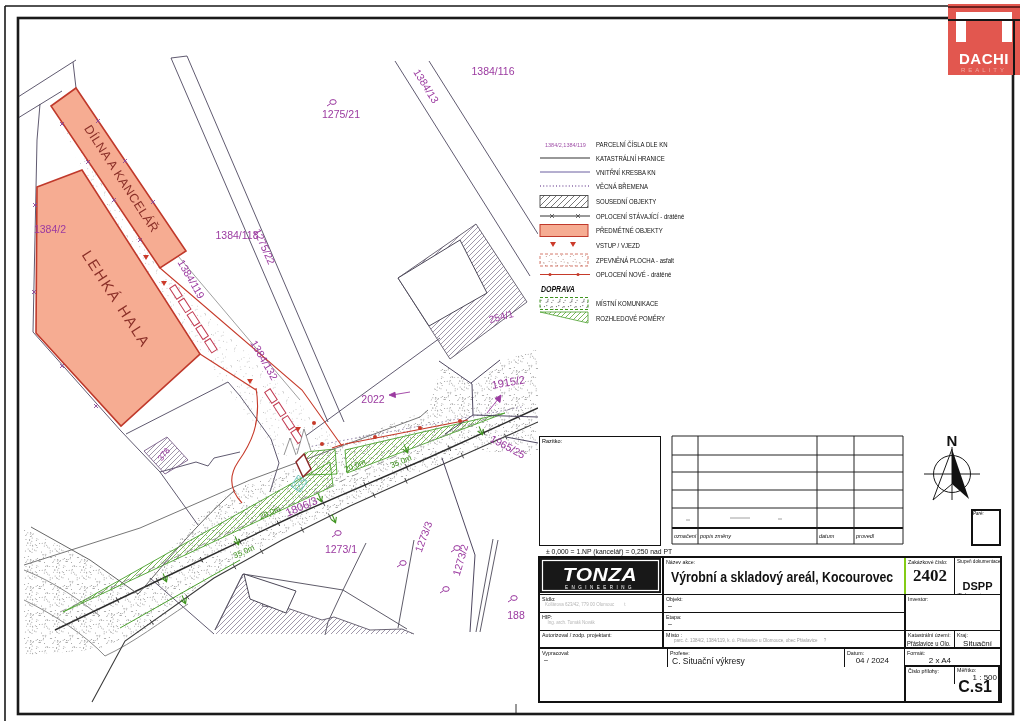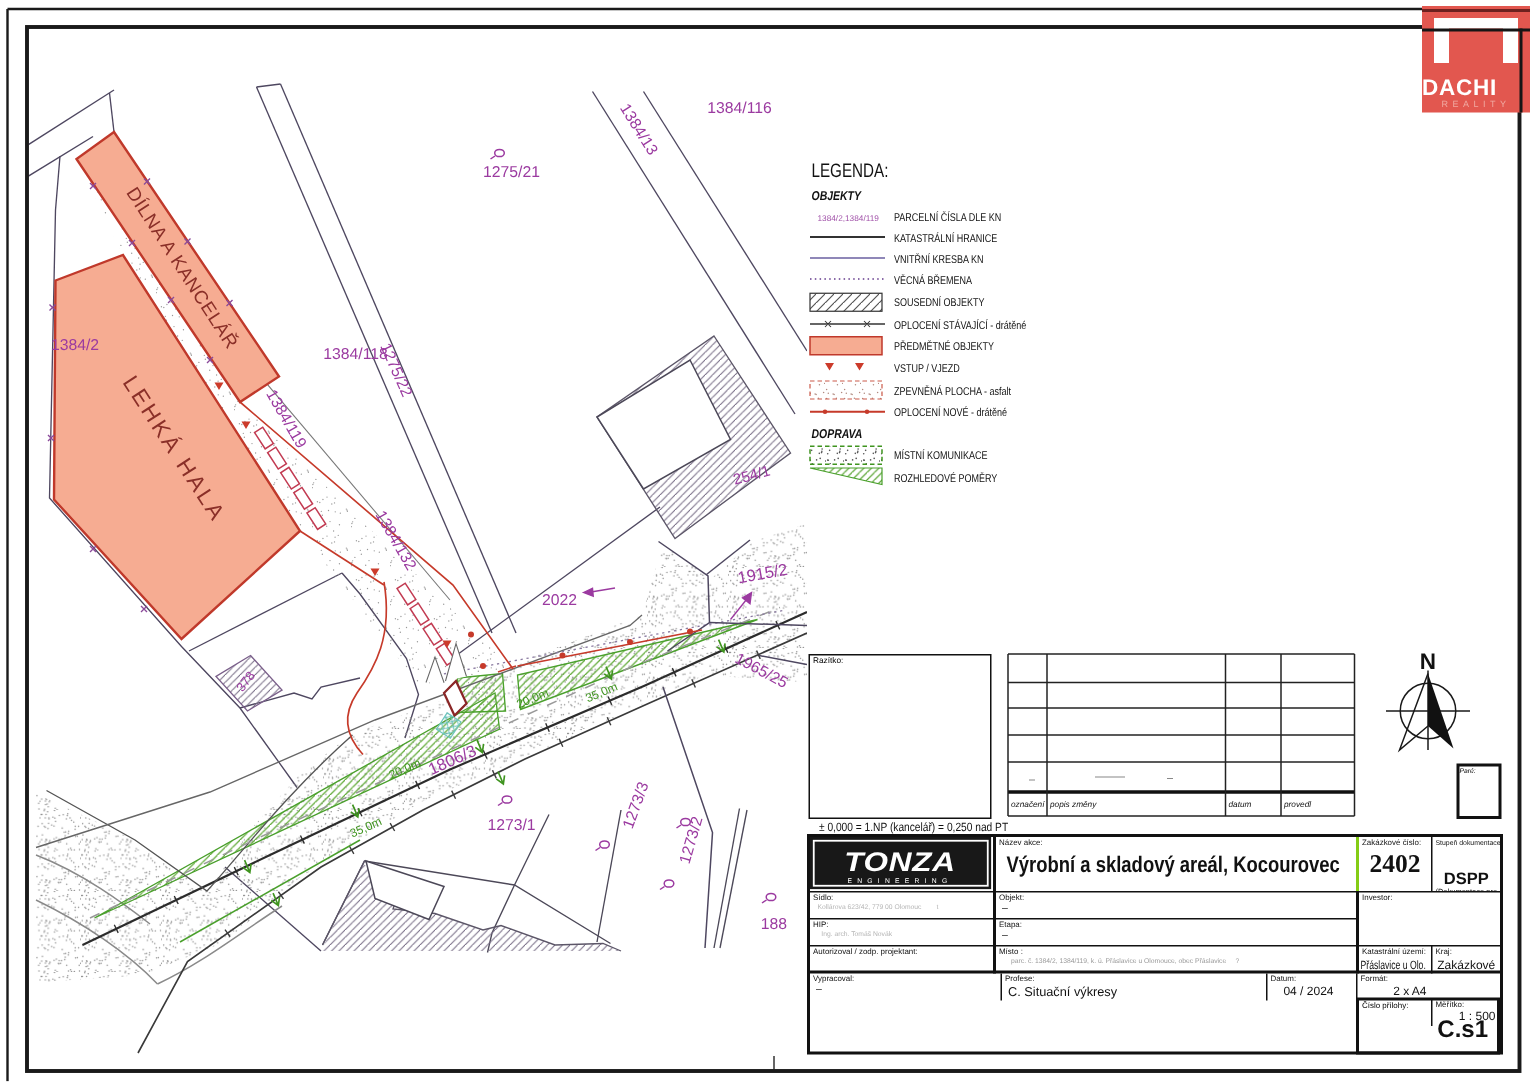--- a/index.html
+++ b/index.html
@@ -346,24 +346,20 @@
 <path d="M5,6 L1016,6 M5,6 L5,721" stroke="#1a1a1a" stroke-width="1.6" fill="none"></path>
 <g stroke="#1a1a1a" fill="none" stroke-width="1">
 <circle cx="952" cy="474" r="18.5"></circle>
 <path d="M924,474 L980,474 M952,447 L952,500"></path>
 <path d="M952,449 L933,500 L952,484"></path>
 </g>
 <path d="M952,449 L969,499 L952,484 Z" fill="#111" stroke="none"></path>
 <text x="952" y="446" font-size="15" font-weight="bold" fill="#111" text-anchor="middle">N</text>
 </svg>
 
-<div class="abs" style="left:541px;top:106px;width:230px">
- <div style="font-size:13px;color:#111;transform:scaleX(0.78);transform-origin:0 0;white-space:nowrap">LEGENDA:</div>
- <div style="font-size:8.5px;font-style:italic;font-weight:bold;color:#111;margin-top:4px;transform:scaleX(0.82);transform-origin:0 0">OBJEKTY</div>
-</div>
 <div class="abs" style="left:596px;top:139.5px;font-size:7.5px;color:#111;white-space:nowrap;transform:scaleX(0.8);transform-origin:0 0">PARCELNÍ ČÍSLA DLE KN</div>
 <div class="abs" style="left:596px;top:153.5px;font-size:7.5px;color:#111;white-space:nowrap;transform:scaleX(0.8);transform-origin:0 0">KATASTRÁLNÍ HRANICE</div>
 <div class="abs" style="left:596px;top:167.5px;font-size:7.5px;color:#111;white-space:nowrap;transform:scaleX(0.8);transform-origin:0 0">VNITŘNÍ KRESBA KN</div>
 <div class="abs" style="left:596px;top:181.5px;font-size:7.5px;color:#111;white-space:nowrap;transform:scaleX(0.8);transform-origin:0 0">VĚCNÁ BŘEMENA</div>
 <div class="abs" style="left:596px;top:197.0px;font-size:7.5px;color:#111;white-space:nowrap;transform:scaleX(0.8);transform-origin:0 0">SOUSEDNÍ OBJEKTY</div>
 <div class="abs" style="left:596px;top:211.5px;font-size:7.5px;color:#111;white-space:nowrap;transform:scaleX(0.8);transform-origin:0 0">OPLOCENÍ STÁVAJÍCÍ - drátěné</div>
 <div class="abs" style="left:596px;top:226.0px;font-size:7.5px;color:#111;white-space:nowrap;transform:scaleX(0.8);transform-origin:0 0">PŘEDMĚTNÉ OBJEKTY</div>
 <div class="abs" style="left:596px;top:240.5px;font-size:7.5px;color:#111;white-space:nowrap;transform:scaleX(0.8);transform-origin:0 0">VSTUP / VJEZD</div>
 <div class="abs" style="left:596px;top:255.5px;font-size:7.5px;color:#111;white-space:nowrap;transform:scaleX(0.8);transform-origin:0 0">ZPEVNĚNÁ PLOCHA - asfalt</div>
 <div class="abs" style="left:596px;top:270.0px;font-size:7.5px;color:#111;white-space:nowrap;transform:scaleX(0.8);transform-origin:0 0">OPLOCENÍ NOVÉ - drátěné</div>
@@ -494,21 +490,21 @@
       </div>
 <div class="abs" style="left:364px;top:36px;width:96px;height:36px;border-left:2px solid #111;border-top:1px solid #111;overflow:hidden">
         <div style="font-size:5.3px;color:#111;margin:1px 0 0 2px;white-space:nowrap;">Investor:</div>
       </div>
 <div class="abs" style="left:364px;top:72px;width:50px;height:19px;border-left:2px solid #111;border-top:1px solid #111;overflow:hidden">
         <div style="font-size:5.3px;color:#111;margin:1px 0 0 2px;white-space:nowrap;">Katastrální území:</div>
         <div style="font-size:8px;color:#111;margin:1px 0 0 1px;white-space:nowrap"><span style="display:inline-block;transform:scaleX(0.72);transform-origin:0 0">Přáslavice u Olo.</span></div>
       </div>
 <div class="abs" style="left:414px;top:72px;width:46px;height:19px;border-left:1px solid #111;border-top:1px solid #111;overflow:hidden">
         <div style="font-size:5.3px;color:#111;margin:1px 0 0 2px;white-space:nowrap;">Kraj:</div>
-        <div style="font-size:8px;color:#111;text-align:center;margin-top:1px">Zakázkové</div>
+        <div style="font-size:8px;color:#111;text-align:center;margin-top:1px">Situační</div>
       </div>
 <div class="abs" style="left:0;top:89px;width:460px;height:2.4px;background:#111"></div>
 <div class="abs" style="left:0px;top:91px;width:122px;height:18px;border-top:0px;overflow:hidden">
         <div style="font-size:5.3px;color:#111;margin:1px 0 0 2px;white-space:nowrap;">Vypracoval:</div>
         <div style="font-size:7px;margin-left:4px;color:#111">–</div>
       </div>
 <div class="abs" style="left:127px;top:91px;width:194px;height:18px;border-left:1px solid #111;overflow:hidden">
         <div style="font-size:5.3px;color:#111;margin:1px 0 0 2px;white-space:nowrap;">Profese:</div>
         <div style="font-size:8.5px;color:#111;margin-left:4px">C. Situační výkresy</div>
       </div>
@@ -533,18 +529,18 @@
 <div class="abs" style="left:971px;top:509px;width:30px;height:37px;border:2px solid #111">
  <div style="font-size:4.5px;font-style:italic">Paré:</div>
 </div>
 
 <div class="abs" style="left:948px;top:4px;width:72px;height:71px;background:#e2574f">
  <div class="abs" style="left:8px;top:8px;width:56px;height:30px">
    <div class="abs" style="left:0;top:0;width:56px;height:7px;background:#fff"></div>
    <div class="abs" style="left:0;top:0;width:10px;height:30px;background:#fff"></div>
    <div class="abs" style="left:46px;top:0;width:10px;height:30px;background:#fff"></div>
  </div>
- <div class="abs" style="left:0;top:46px;width:72px;text-align:left;font-size:15px;font-weight:bold;color:#fff;letter-spacing:0.5px">DACHI</div>
+ <div class="abs" style="left:0;top:46px;width:72px;text-align:center;font-size:15px;font-weight:bold;color:#fff;letter-spacing:0.5px">DACHI</div>
  <div class="abs" style="left:0;top:63px;width:72px;text-align:center;font-size:6px;color:#f0a8a1;letter-spacing:3px">REALITY</div>
 <div class="abs" style="left:0;top:14.7px;width:72px;height:2.5px;background:#151515"></div>
  <div class="abs" style="left:64.5px;top:14.7px;width:2.5px;height:56.3px;background:#151515"></div>
  <div class="abs" style="left:0;top:2px;width:72px;height:1.6px;background:rgba(70,15,15,0.75)"></div>
 </div>
 </div>
 </body></html>

